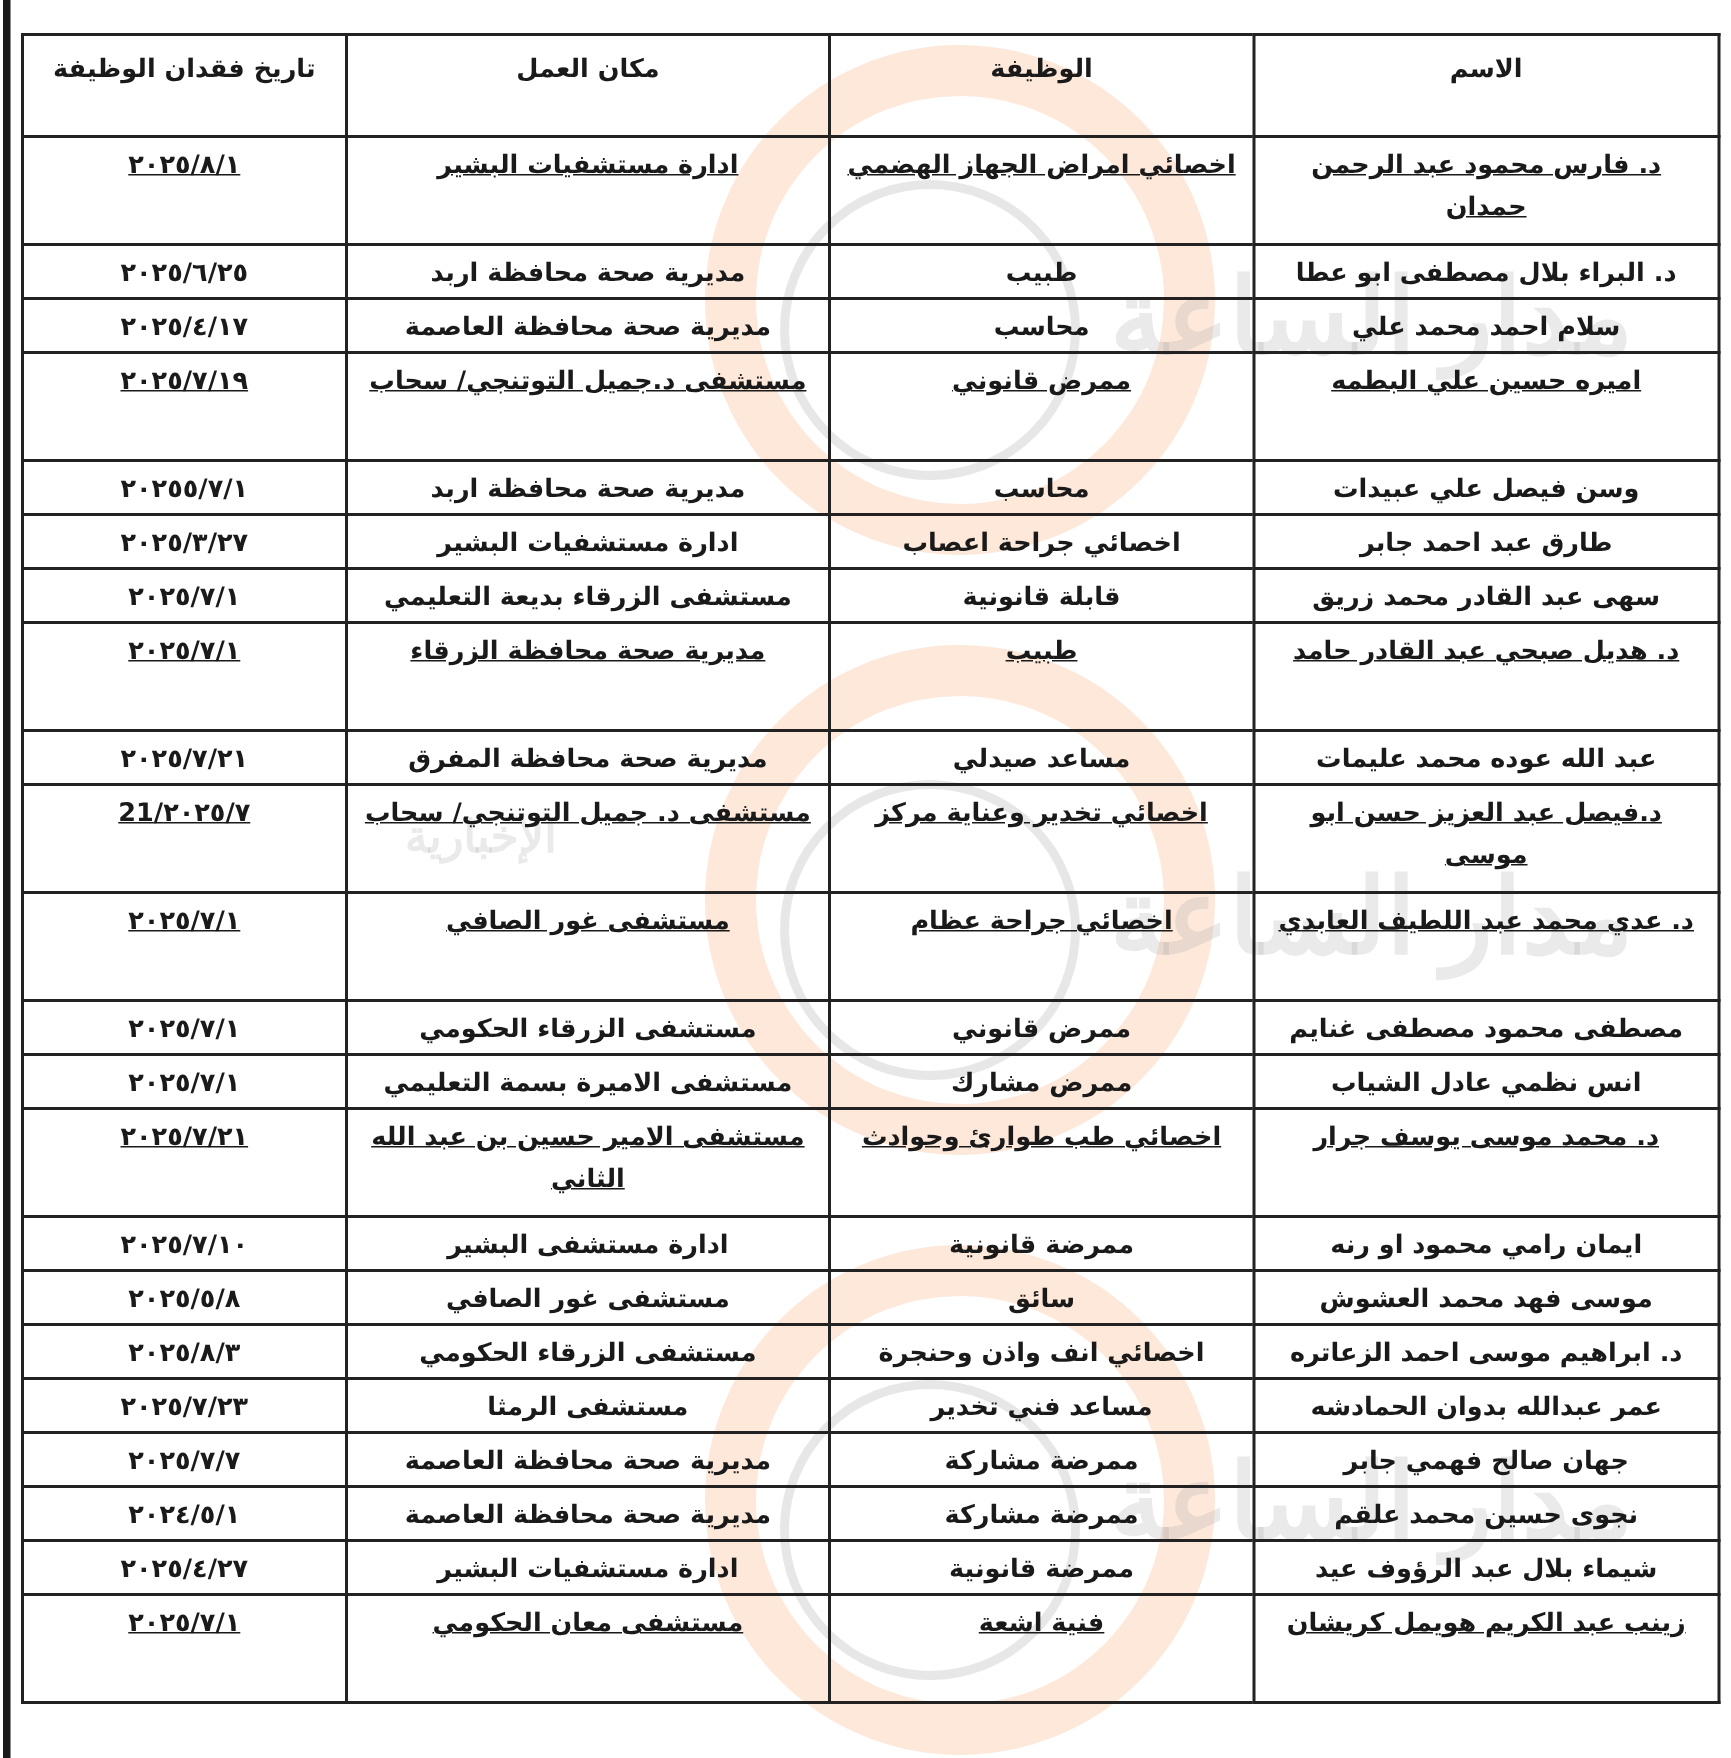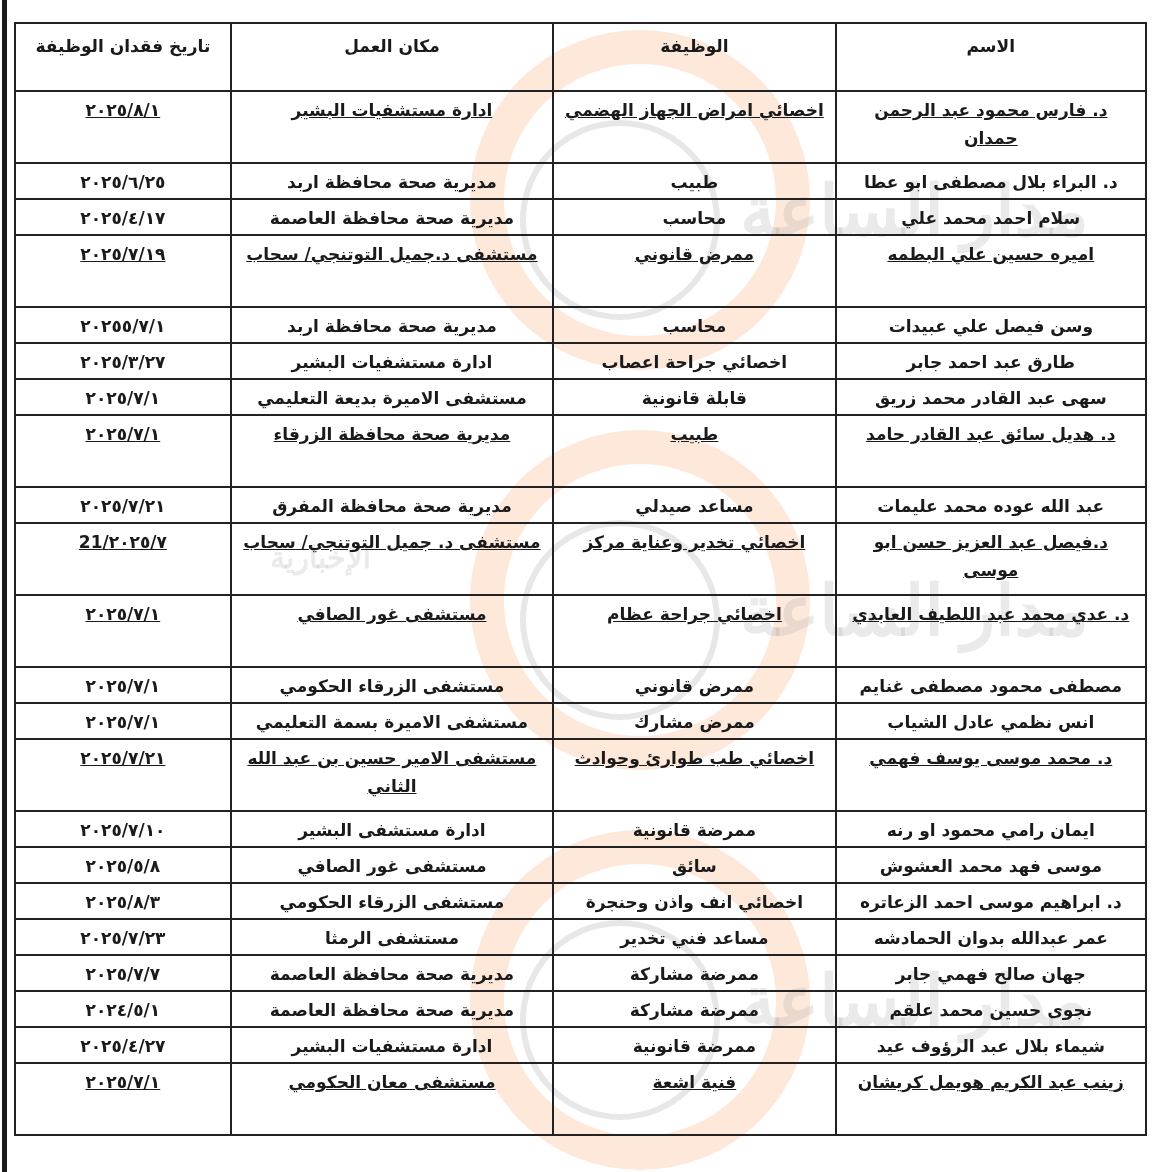--- a/index.html
+++ b/index.html
@@ -90,25 +90,25 @@
       </tr>
       <tr class="h1">
         <td>طارق عبد احمد جابر</td>
         <td>اخصائي جراحة اعصاب</td>
         <td>ادارة مستشفيات البشير</td>
         <td class="date">٢٠٢٥/٣/٢٧</td>
       </tr>
       <tr class="h1">
         <td>سهى عبد القادر محمد زريق</td>
         <td>قابلة قانونية</td>
-        <td>مستشفى الاميرة بديعة التعليمي</td>
+        <td>مستشفى الزرقاء بديعة التعليمي</td>
         <td class="date">٢٠٢٥/٧/١</td>
       </tr>
       <tr class="h2">
-        <td>د. هديل سائق عبد القادر حامد</td>
+        <td>د. هديل صبحي عبد القادر حامد</td>
         <td>طبيب</td>
         <td>مديرية صحة محافظة الزرقاء</td>
         <td class="date">٢٠٢٥/٧/١</td>
       </tr>
       <tr class="h1">
         <td>عبد الله عوده محمد عليمات</td>
         <td>مساعد صيدلي</td>
         <td>مديرية صحة محافظة المفرق</td>
         <td class="date">٢٠٢٥/٧/٢١</td>
       </tr>
@@ -130,21 +130,21 @@
         <td>مستشفى الزرقاء الحكومي</td>
         <td class="date">٢٠٢٥/٧/١</td>
       </tr>
       <tr class="h1">
         <td>انس نظمي عادل الشياب</td>
         <td>ممرض مشارك</td>
         <td>مستشفى الاميرة بسمة التعليمي</td>
         <td class="date">٢٠٢٥/٧/١</td>
       </tr>
       <tr class="h2">
-        <td>د. محمد موسى يوسف فهمي</td>
+        <td>د. محمد موسى يوسف جرار</td>
         <td>اخصائي طب طوارئ وحوادث</td>
         <td>مستشفى الامير حسين بن عبد الله الثاني</td>
         <td class="date">٢٠٢٥/٧/٢١</td>
       </tr>
       <tr class="h1">
         <td>ايمان رامي محمود او رنه</td>
         <td>ممرضة قانونية</td>
         <td>ادارة مستشفى البشير</td>
         <td class="date">٢٠٢٥/٧/١٠</td>
       </tr>

